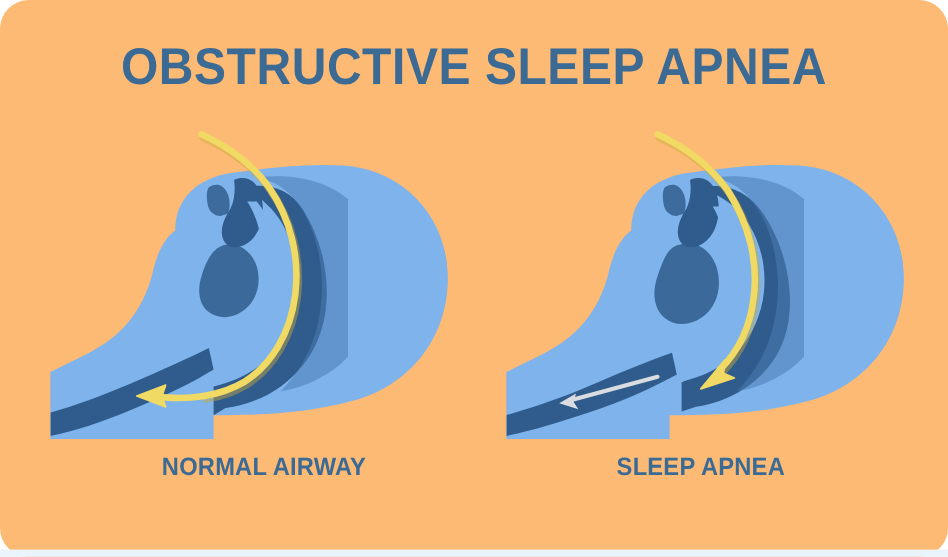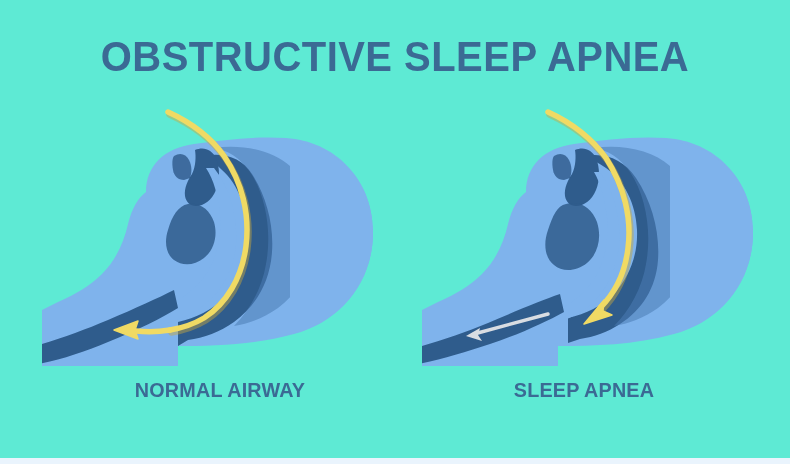--- a/index.html
+++ b/index.html
@@ -10,22 +10,23 @@
   body {
     width: 790px;
     height: 464px;
     overflow: hidden;
     font-family: "Liberation Sans", sans-serif;
   }
   #poster {
     position: relative;
     width: 790px;
     height: 464px;
-    background: #5eead4;
+    background: #fdba74;
     box-sizing: border-box;
+    border-radius: 24px;
   }
   
   .title {
     position: absolute;
     top: 30px;
     left: 0;
     width: 790px;
     text-align: center;
     font-family: "Liberation Sans", sans-serif;
     font-size: 43px;

